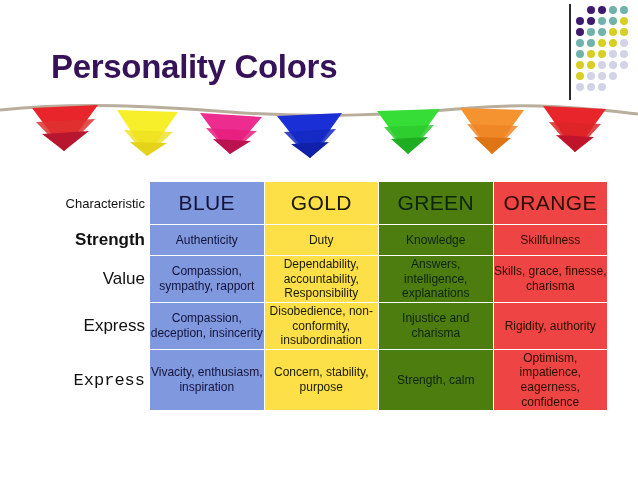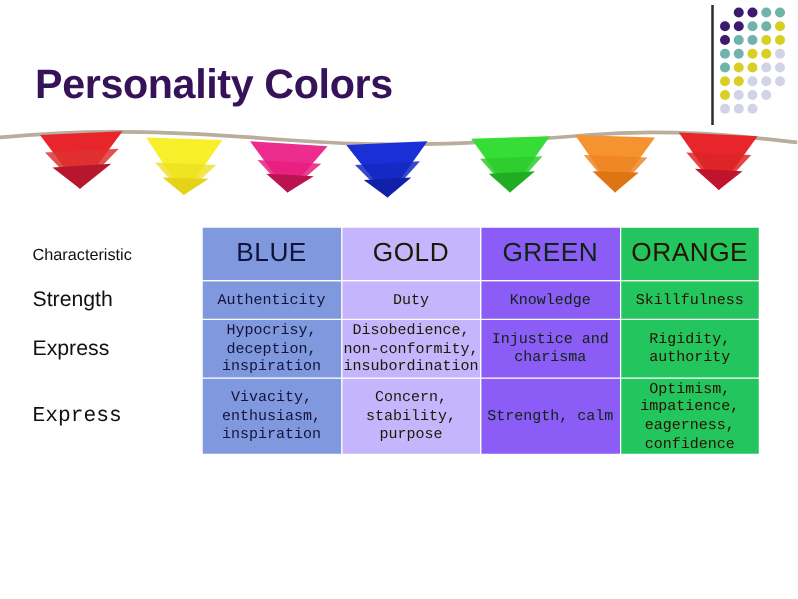--- a/index.html
+++ b/index.html
@@ -35,21 +35,21 @@
     top: 4px;
     left: 569px;
     width: 2px;
     height: 96px;
     background: #2b2b2b;
   }
 
   
   #page-title {
     position: absolute;
-    left: 28px;
+    left: 51px;
     top: 48px;
     font-size: 33px;
     font-weight: bold;
     color: #361259;
     letter-spacing: -0.3px;
     white-space: nowrap;
   }
 
   
   #bunting {
@@ -74,50 +74,49 @@
     padding: 0;
     vertical-align: middle;
     text-align: center;
     border: 1px solid #ffffff;
   }
   #personality-table td.rowlabel {
     border: none;
     background: #ffffff;
     width: 119px;
     color: #111111;
-    text-align: left;
+    text-align: right;
     font-size: 17px;
-    padding-right: 16px;
+    padding-right: 4px;
   }
   #personality-table td.rowlabel.small {
     font-size: 13px;
   }
   td.col-blue   { background: #8099de; color: #13123a; }
-  td.col-gold   { background: #c4b5fd; color: #1a1a00; }
-  td.col-green  { background: #8b5cf6; color: #0d2410; }
-  td.col-orange { background: #22c55e; color: #2a1000; }
+  td.col-gold   { background: #fde047; color: #1a1a00; }
+  td.col-green  { background: #4d7c0f; color: #0d2410; }
+  td.col-orange { background: #ef4444; color: #2a1000; }
 
   .hdr {
     font-size: 21px;
     height: 42px;
     letter-spacing: 0.4px;
     margin-left: 40px;
   }
   .cell {
     font-size: 12px;
     line-height: 1.22;
     padding: 7px 4px;
-    font-family: Liberation Mono, monospace;
   }
   .row-strength .cell { height: 30px; }
   .row-value .cell    { height: 46px; }
   .row-dislike .cell  { height: 46px; }
   .row-express .cell  { height: 60px; }
 
-  .rl-strength { font-size: 17px; }
+  .rl-strength { font-size: 17px; font-weight: bold; }
   .rl-value    { font-size: 18px; }
   .rl-dislike  { font-size: 18px; }
   .rl-express  { font-size: 18px; font-family: Liberation Mono, monospace; }
 </style>
 </head>
 <body>
 
 <div id="logo-rule"></div>
 
 <div id="dot-grid">
@@ -221,24 +220,31 @@
     </tr>
 
     <tr class="row-strength">
       <td class="rowlabel rl-strength">Strength</td>
       <td class="cell col-blue">Authenticity</td>
       <td class="cell col-gold">Duty</td>
       <td class="cell col-green">Knowledge</td>
       <td class="cell col-orange">Skillfulness</td>
     </tr>
 
+    <tr class="row-value">
+      <td class="rowlabel rl-value">Value</td>
+      <td class="cell col-blue">Compassion, sympathy, rapport</td>
+      <td class="cell col-gold">Dependability, accountability, Responsibility</td>
+      <td class="cell col-green">Answers, intelligence, explanations</td>
+      <td class="cell col-orange">Skills, grace, finesse, charisma</td>
+    </tr>
 
     <tr class="row-dislike">
       <td class="rowlabel rl-dislike">Express</td>
-      <td class="cell col-blue">Hypocrisy, deception, inspiration</td>
+      <td class="cell col-blue">Compassion, deception, insincerity</td>
       <td class="cell col-gold">Disobedience, non-conformity, insubordination</td>
       <td class="cell col-green">Injustice and charisma</td>
       <td class="cell col-orange">Rigidity, authority</td>
     </tr>
 
     <tr class="row-express">
       <td class="rowlabel rl-express">Express</td>
       <td class="cell col-blue">Vivacity, enthusiasm, inspiration</td>
       <td class="cell col-gold">Concern, stability, purpose</td>
       <td class="cell col-green">Strength, calm</td>

